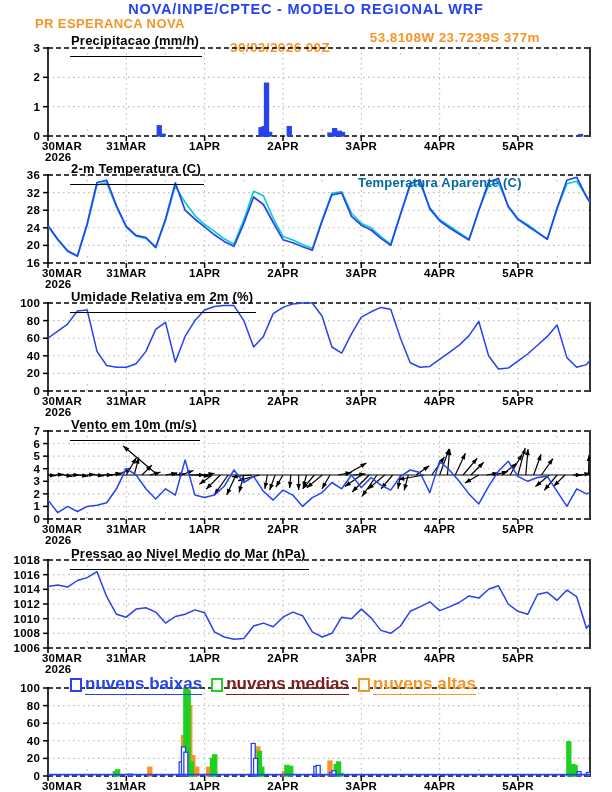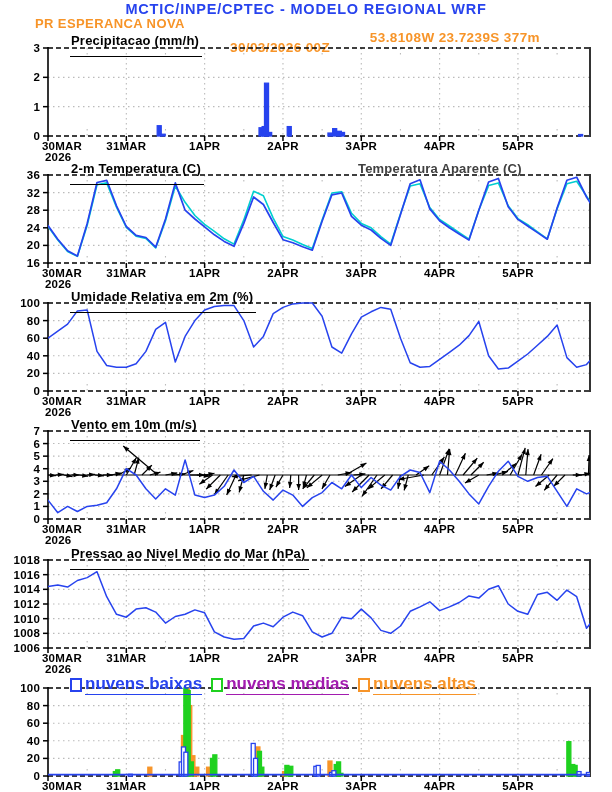--- a/index.html
+++ b/index.html
@@ -18,40 +18,40 @@
   .legend-item{display:flex;gap:3px;align-items:baseline;font-weight:bold;font-size:17px;white-space:pre;}
   .swatch{display:inline-block;width:8px;height:10px;border:2px solid #000;background:#fff;align-self:center;}
   .legend-label{border-bottom:1.5px solid currentColor;}
   svg.plot{position:absolute;left:0;width:612px;height:120px;overflow:visible;}
   #plot-0{top:48px}#plot-1{top:175px}#plot-2{top:303px}#plot-3{top:431px}#plot-4{top:560px}#plot-5{top:688px}
   svg text{font-family:"Liberation Sans",sans-serif;font-weight:bold;font-size:11.5px;fill:#000;letter-spacing:0.2px;}
 </style>
 </head>
 <body>
 
-<div class="hline" id="h1" style="color: rgb(39, 67, 238);">MCTIC/INPE/CPTEC - MODELO REGIONAL WRF</div>
+<div class="hline" id="h1" style="color: rgb(39, 67, 238);">NOVA/INPE/CPTEC - MODELO REGIONAL WRF</div>
 <div class="hline" id="h2a" style="color: rgb(247, 148, 40);">PR ESPERANCA NOVA</div>
 <div class="hline" id="h2b" style="color: rgb(247, 148, 40);">30/03/2026 00Z</div>
 <div class="hline" id="h3" style="color: rgb(247, 148, 40);">53.8108W 23.7239S 377m</div>
 
 <div class="panel-title" id="t0">Precipitacao (mm/h)</div>
 <div class="panel-title" id="t1">2-m Temperatura (C)</div>
-<div class="panel-title2" id="tt1" style="color: #404040;">Temperatura Aparente (C)</div>
+<div class="panel-title2" id="tt1" style="color: #0369a1; margin-top: 14px;">Temperatura Aparente (C)</div>
 <div class="panel-title" id="t2">Umidade Relativa em 2m (%)</div>
 <div class="panel-title" id="t3">Vento em 10m (m/s)</div>
 <div class="panel-title" id="t4">Pressao ao Nivel Medio do Mar (hPa)</div>
 
 <div id="cloudrow">
   <span class="legend-item">
     <span class="swatch" style="border-color: rgb(39, 67, 238);"></span>
     <span class="legend-label" style="color: rgb(39, 67, 238);">nuvens baixas</span>
   </span>
   <span class="legend-item">
     <span class="swatch" style="border-color: rgb(31, 209, 31);"></span>
-    <span class="legend-label" style="color: #a21caf;">nuvens medias</span>
+    <span class="legend-label" style="color: #7f1d1d;">nuvens medias</span>
   </span>
   <span class="legend-item">
     <span class="swatch" style="border-color: rgb(247, 148, 40);"></span>
     <span class="legend-label" style="color: rgb(247, 148, 40);">nuvens altas</span>
   </span>
 </div>
 
 <svg class="plot" id="plot-0" viewBox="0 0 612 120">
     <defs>
       <clipPath id="cp0">

